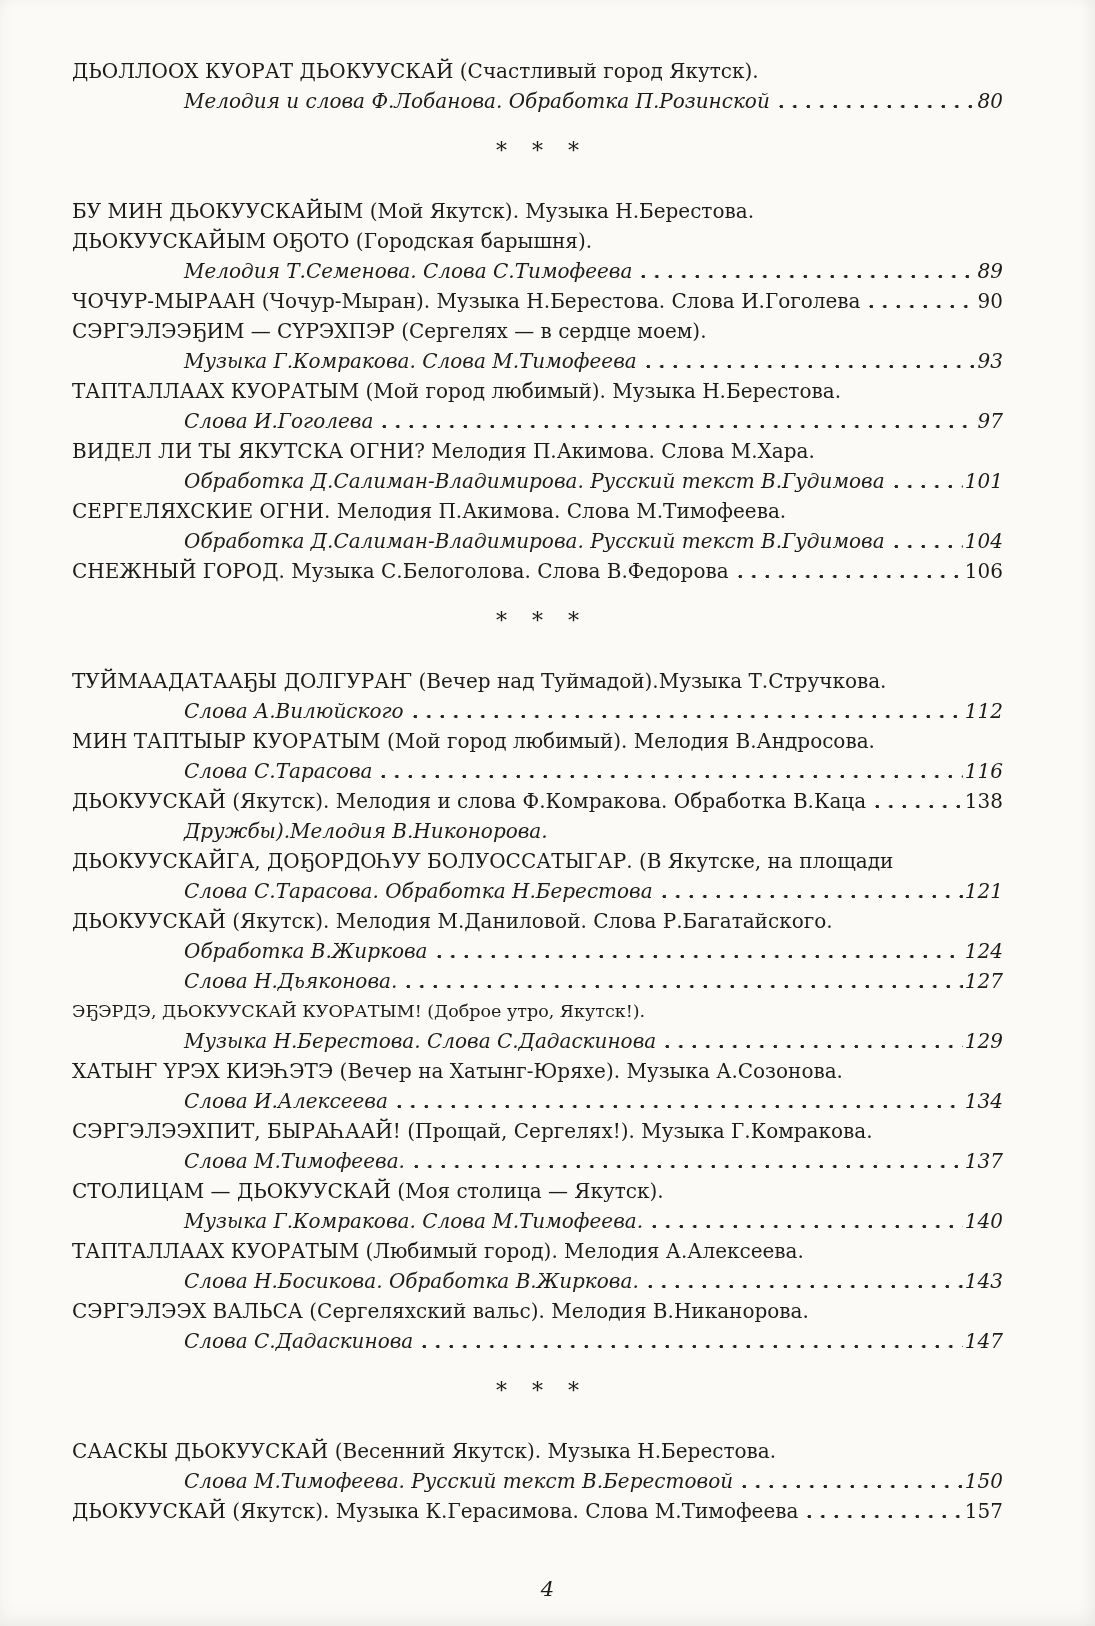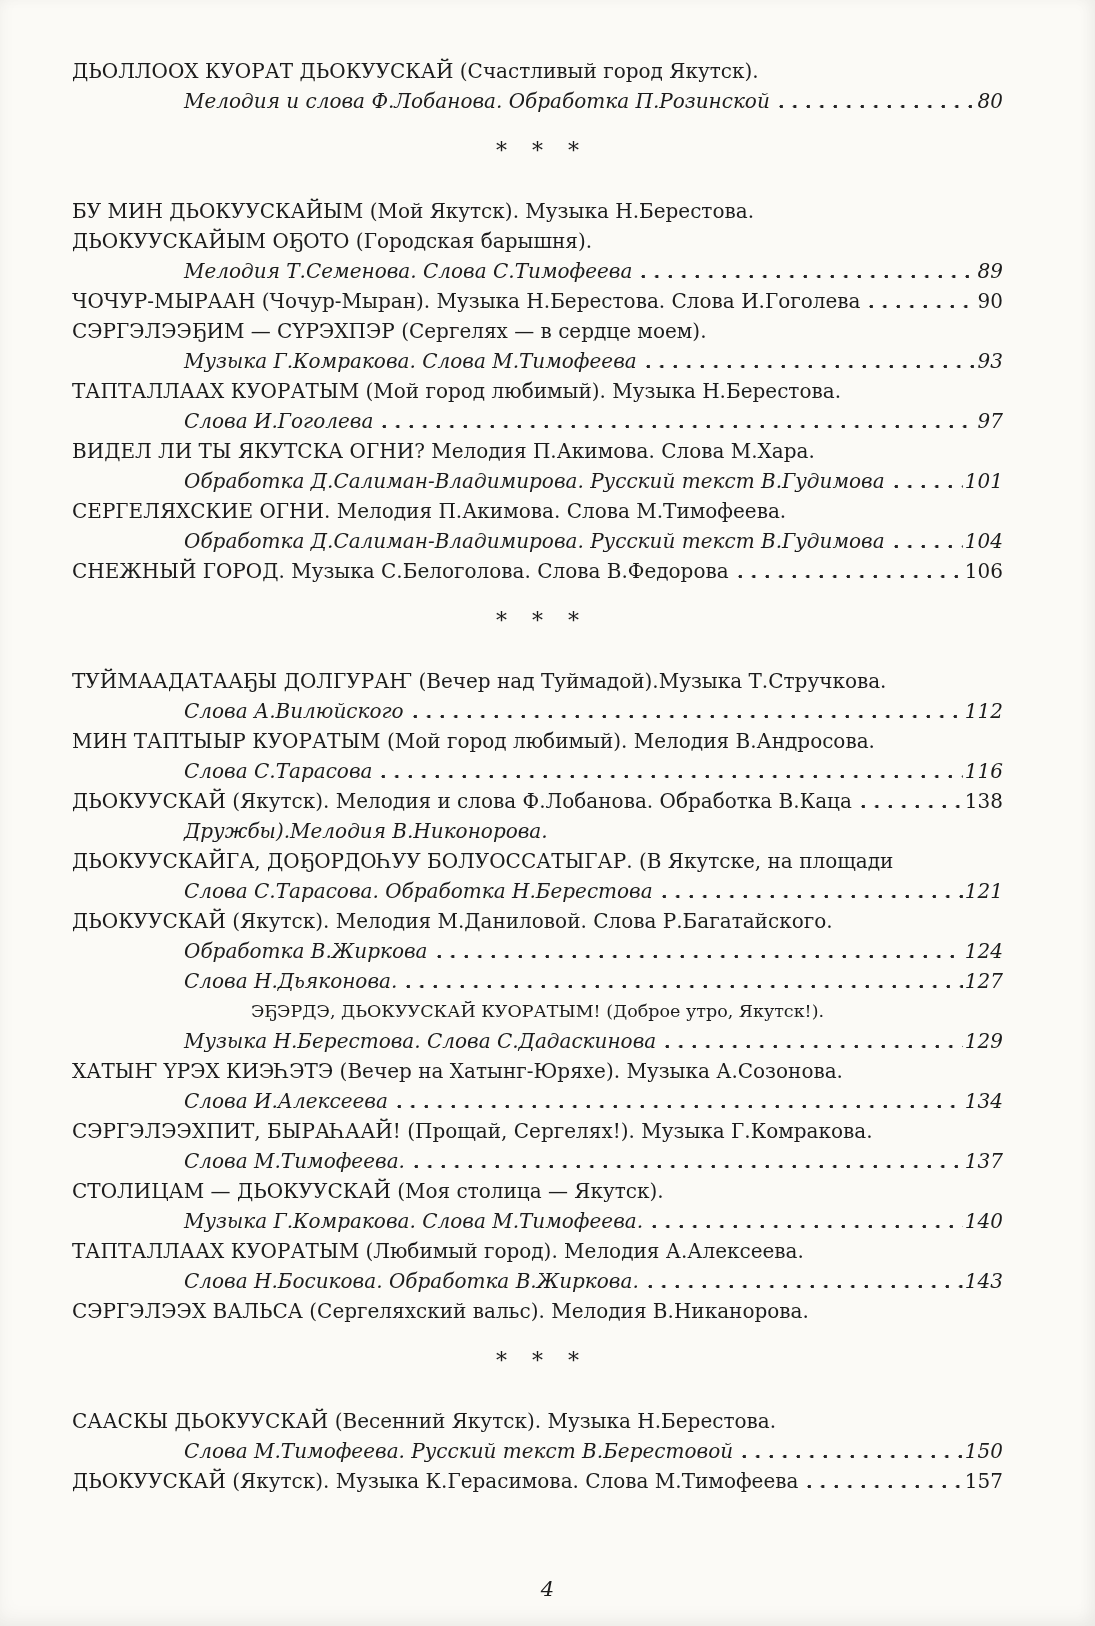--- a/index.html
+++ b/index.html
@@ -8,21 +8,21 @@
     background:#fbfaf6;
     color:#1c1c1c;
     font-family:"DejaVu Serif","Liberation Serif",serif;
     font-size:20px;line-height:30px;
     overflow:hidden;position:relative;
     box-shadow:inset 0 -8px 18px rgba(0,0,0,0.045), inset -6px 0 14px rgba(0,0,0,0.03);
   }
   .page{box-sizing:border-box;padding:44px 92px 0 72px;margin-top:12px;}
   .line{display:flex;align-items:baseline;}
   .line.indent{padding-left:112px;font-style:italic;}
-  .line.small{font-size:17.5px;justify-content:center;}
+  .line.small{font-size:17.5px;}
   .t{white-space:pre-wrap;}
   .leader{
     flex:1 1 14px;align-self:flex-end;height:7px;
     margin:0 2px 6px 9px;min-width:16px;
     background-image:radial-gradient(circle at 2.2px 3.5px,#262626 1.55px,rgba(0,0,0,0) 2.0px);
     background-size:13.5px 7px;background-repeat:repeat-x;
   }
   .pg{white-space:nowrap;}
   .sep{
     text-align:center;margin:22px 0 32px;line-height:26px;
@@ -139,21 +139,21 @@
             <span class="t">МИН ТАПТЫЫР КУОРАТЫМ (Мой город любимый). Мелодия В.Андросова.</span>
           </div>
           <div class="line indent">
             <span class="t">Слова С.Тарасова</span>
             <span class="leader"></span>
             <span class="pg">116</span>
           </div>
         </article>
         <article>
           <div class="line">
-            <span class="t">ДЬОКУУСКАЙ (Якутск). Мелодия и слова Ф.Лобанова. Обработка В.Каца</span>
+            <span class="t">ДЬОКУУСКАЙ (Якутск). Мелодия и слова Ф.Комракова. Обработка В.Каца</span>
             <span class="leader"></span>
             <span class="pg">138</span>
           </div>
         </article>
         <article>
           <div class="line indent">
             <span class="t">Дружбы).Мелодия В.Никонорова.</span>
           </div>
           <div class="line">
             <span class="t">ДЬОКУУСКАЙГА, ДОҔОРДОҺУУ БОЛУОССАТЫГАР. (В Якутске, на площади</span>
@@ -227,20 +227,25 @@
           </div>
           <div class="line indent">
             <span class="t">Слова Н.Босикова. Обработка В.Жиркова.</span>
             <span class="leader"></span>
             <span class="pg">143</span>
           </div>
         </article>
         <article>
           <div class="line">
             <span class="t">СЭРГЭЛЭЭХ ВАЛЬСА (Сергеляхский вальс). Мелодия В.Никанорова.</span>
+          </div>
+          <div class="line indent">
+            <span class="t">Слова С.Дадаскинова</span>
+            <span class="leader"></span>
+            <span class="pg">147</span>
           </div>
         </article>
       </section>
       <div class="sep">* * *</div>
       <section>
         <article>
           <div class="line">
             <span class="t">СААСКЫ ДЬОКУУСКАЙ (Весенний Якутск). Музыка Н.Берестова.</span>
           </div>
           <div class="line indent">

